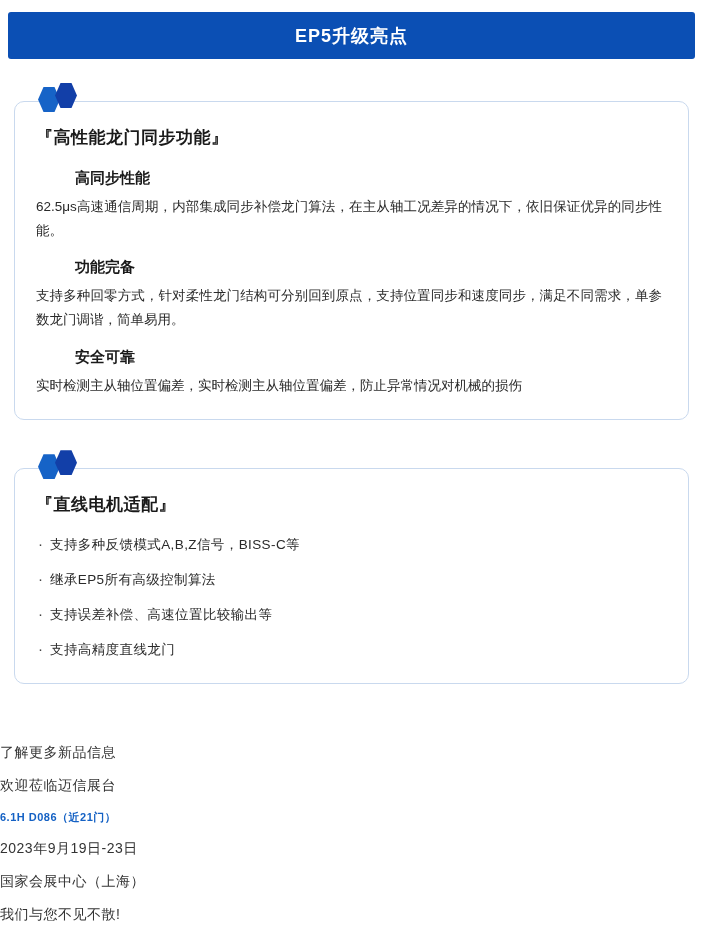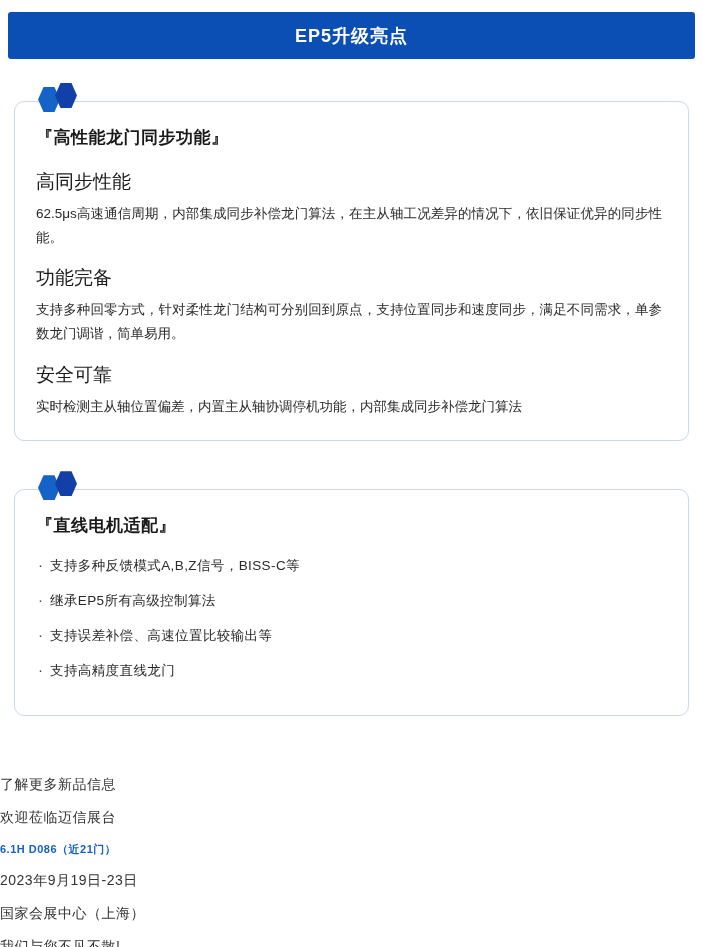--- a/index.html
+++ b/index.html
@@ -79,24 +79,25 @@
     color: #1a1a1a;
     margin: 0 0 20px 0;
     letter-spacing: 0.5px;
   }
 
   .sec {
     margin-bottom: 16px;
   }
   .sec:last-child { margin-bottom: 0; }
   .sec-head {
-    font-size: 19px;
-    font-weight: normal;
+    font-size: 15px;
+    font-weight: bold;
     color: #1a1a1a;
     margin-bottom: 7px;
+    margin-left: 39px;
   }
   .sec-body {
     font-size: 13.5px;
     line-height: 1.75;
     color: #2a2a2a;
     text-align: justify;
   }
 
   .bullets {
     list-style: none;
@@ -104,21 +105,21 @@
     padding: 0;
   }
   .bullets li {
     font-size: 13.5px;
     color: #2a2a2a;
     margin-bottom: 17px;
     padding-left: 14px;
     position: relative;
     letter-spacing: 0.4px;
   }
-  .bullets li:last-child { margin-bottom: 13px; }
+  .bullets li:last-child { margin-bottom: 2px; }
   .bullets li::before {
     content: "·";
     position: absolute;
     left: 2px;
     top: -1px;
     color: #444;
     font-size: 15px;
   }
 
   
@@ -161,21 +162,21 @@
         <div class="sec-body">62.5μs高速通信周期，内部集成同步补偿龙门算法，在主从轴工况差异的情况下，依旧保证优异的同步性能。</div>
       </div>
 
       <div class="sec">
         <div class="sec-head">功能完备</div>
         <div class="sec-body">支持多种回零方式，针对柔性龙门结构可分别回到原点，支持位置同步和速度同步，满足不同需求，单参数龙门调谐，简单易用。</div>
       </div>
 
       <div class="sec">
         <div class="sec-head">安全可靠</div>
-        <div class="sec-body">实时检测主从轴位置偏差，内置主从轴协调停机功能，内部集成同步补偿龙门算法</div>
+        <div class="sec-body">实时检测主从轴位置偏差，实时检测主从轴位置偏差，防止异常情况对机械的损伤</div>
       </div>
     </div>
   </div>
 
   <div class="card-wrap second">
     <div class="hex-group">
       <span class="hex a"></span>
       <span class="hex b"></span>
     </div>
     <div class="card">

